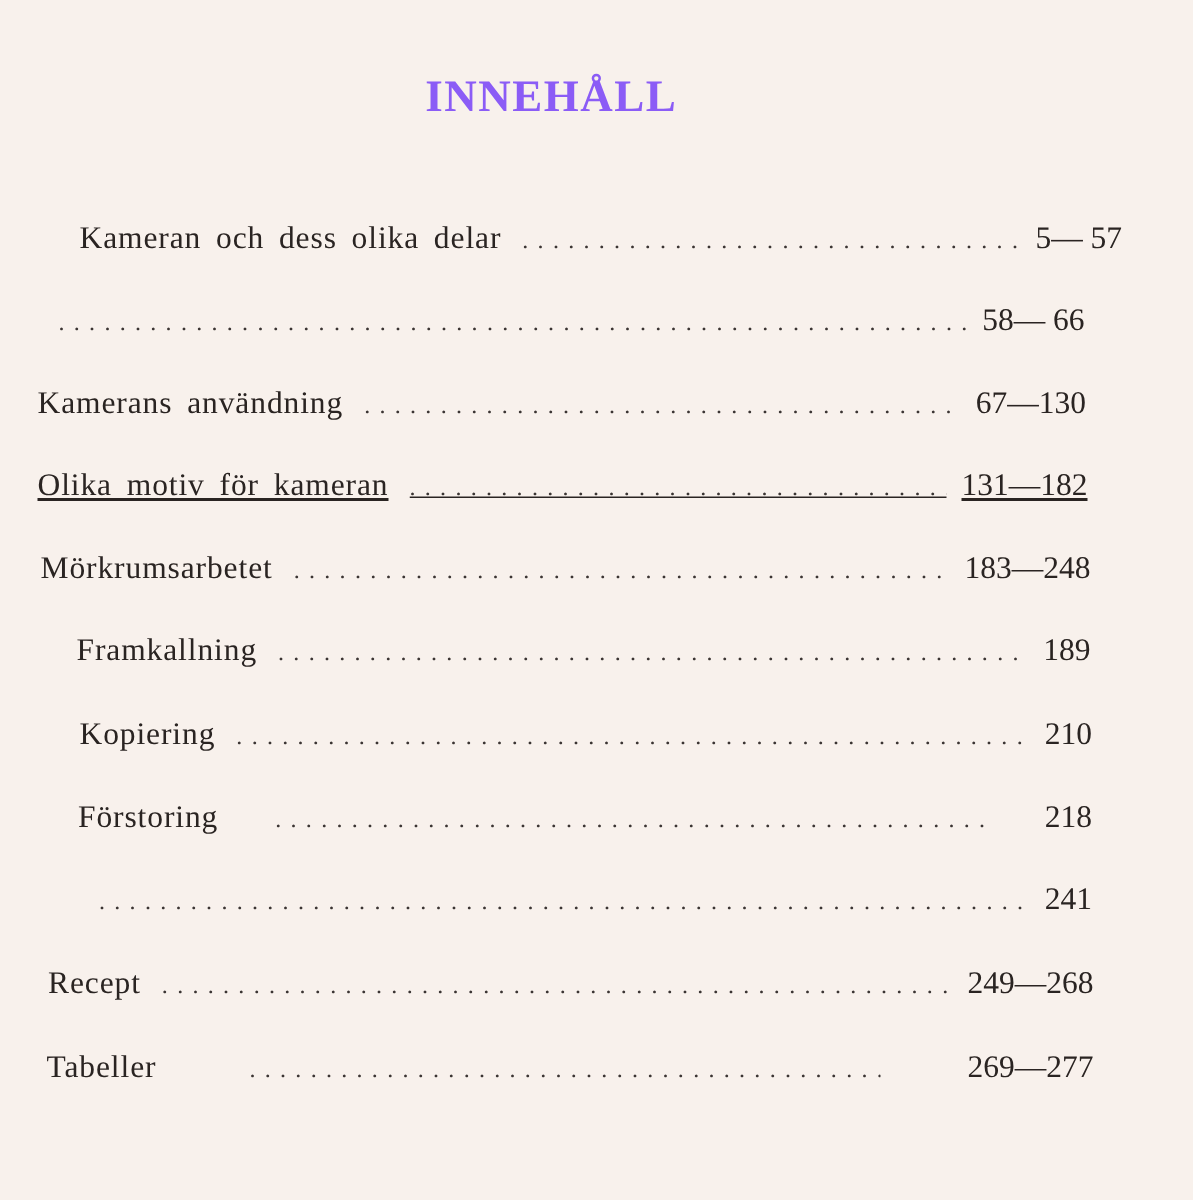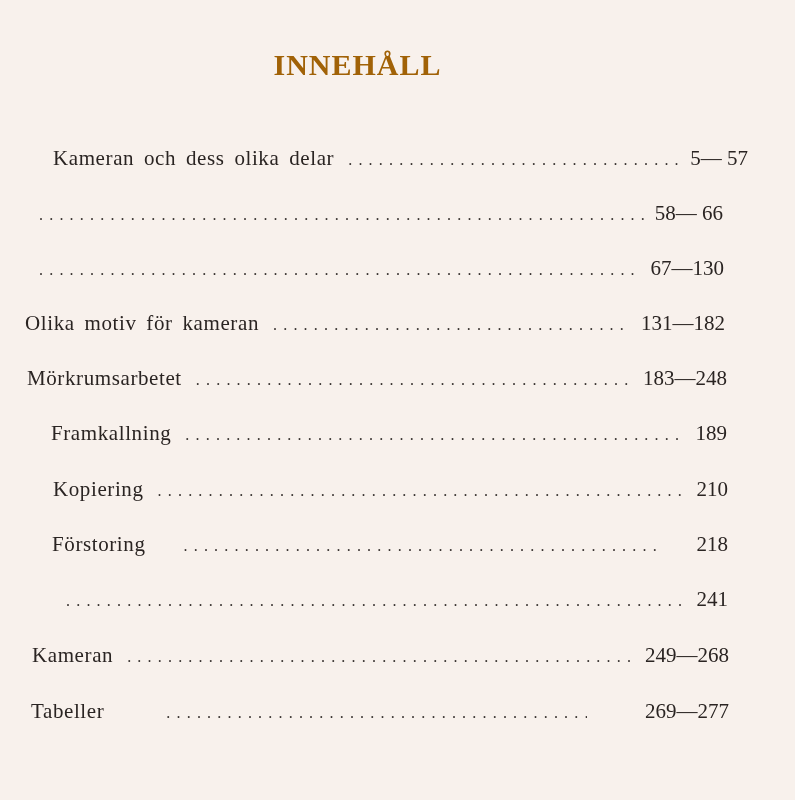--- a/index.html
+++ b/index.html
@@ -25,21 +25,22 @@
   .title {
     position: absolute;
     left: 0;
     width: 715px;
     top: 48px;
     text-align: center;
     font-family: "Liberation Serif", "DejaVu Serif", serif;
     font-weight: bold;
     font-size: 30px;
     letter-spacing: 1px;
-    color: #a16207;
+    color: #8b5cf6;
+    padding-left: 10px;
   }
   .toc {
     position: absolute;
     left: 0;
     top: 0;
     width: 795px;
   }
   .entry {
     position: absolute;
     display: flex;
@@ -81,25 +82,26 @@
       <span class="leader">..................................................................................</span>
       <span class="pages">5— 57</span>
     </div>
 
     <div class="entry" style="left:25px; top:201px; width:698px;">
       <span class="leader">..................................................................................</span>
       <span class="pages">58— 66</span>
     </div>
 
     <div class="entry" style="left:25px; top:256px; width:699px;">
+      <span class="label">Kamerans användning</span>
       <span class="leader">..................................................................................</span>
       <span class="pages">67—130</span>
     </div>
 
-    <div class="entry" style="left:25px; top:311px; width:700px;">
+    <div class="entry" style="left:25px; top:311px; width:700px;text-decoration:underline;">
       <span class="label">Olika motiv för kameran</span>
       <span class="leader">..................................................................................</span>
       <span class="pages">131—182</span>
     </div>
 
     <div class="entry" style="left:27px; top:366px; width:700px;">
       <span class="label">Mörkrumsarbetet</span>
       <span class="leader">..................................................................................</span>
       <span class="pages">183—248</span>
     </div>
@@ -121,21 +123,21 @@
       <span class="leader">..................................................................................</span>
       <span class="pages">218</span>
     </div>
 
     <div class="entry" style="left:52px; top:587px; width:676px;">
       <span class="leader">..................................................................................</span>
       <span class="pages">241</span>
     </div>
 
     <div class="entry" style="left:32px; top:643px; width:697px;">
-      <span class="label">Kameran</span>
+      <span class="label">Recept</span>
       <span class="leader">..................................................................................</span>
       <span class="pages">249—268</span>
     </div>
 
     <div class="entry" style="left:31px; top:699px; width:698px;gap:48px;">
       <span class="label">Tabeller</span>
       <span class="leader">..................................................................................</span>
       <span class="pages">269—277</span>
     </div>
 

